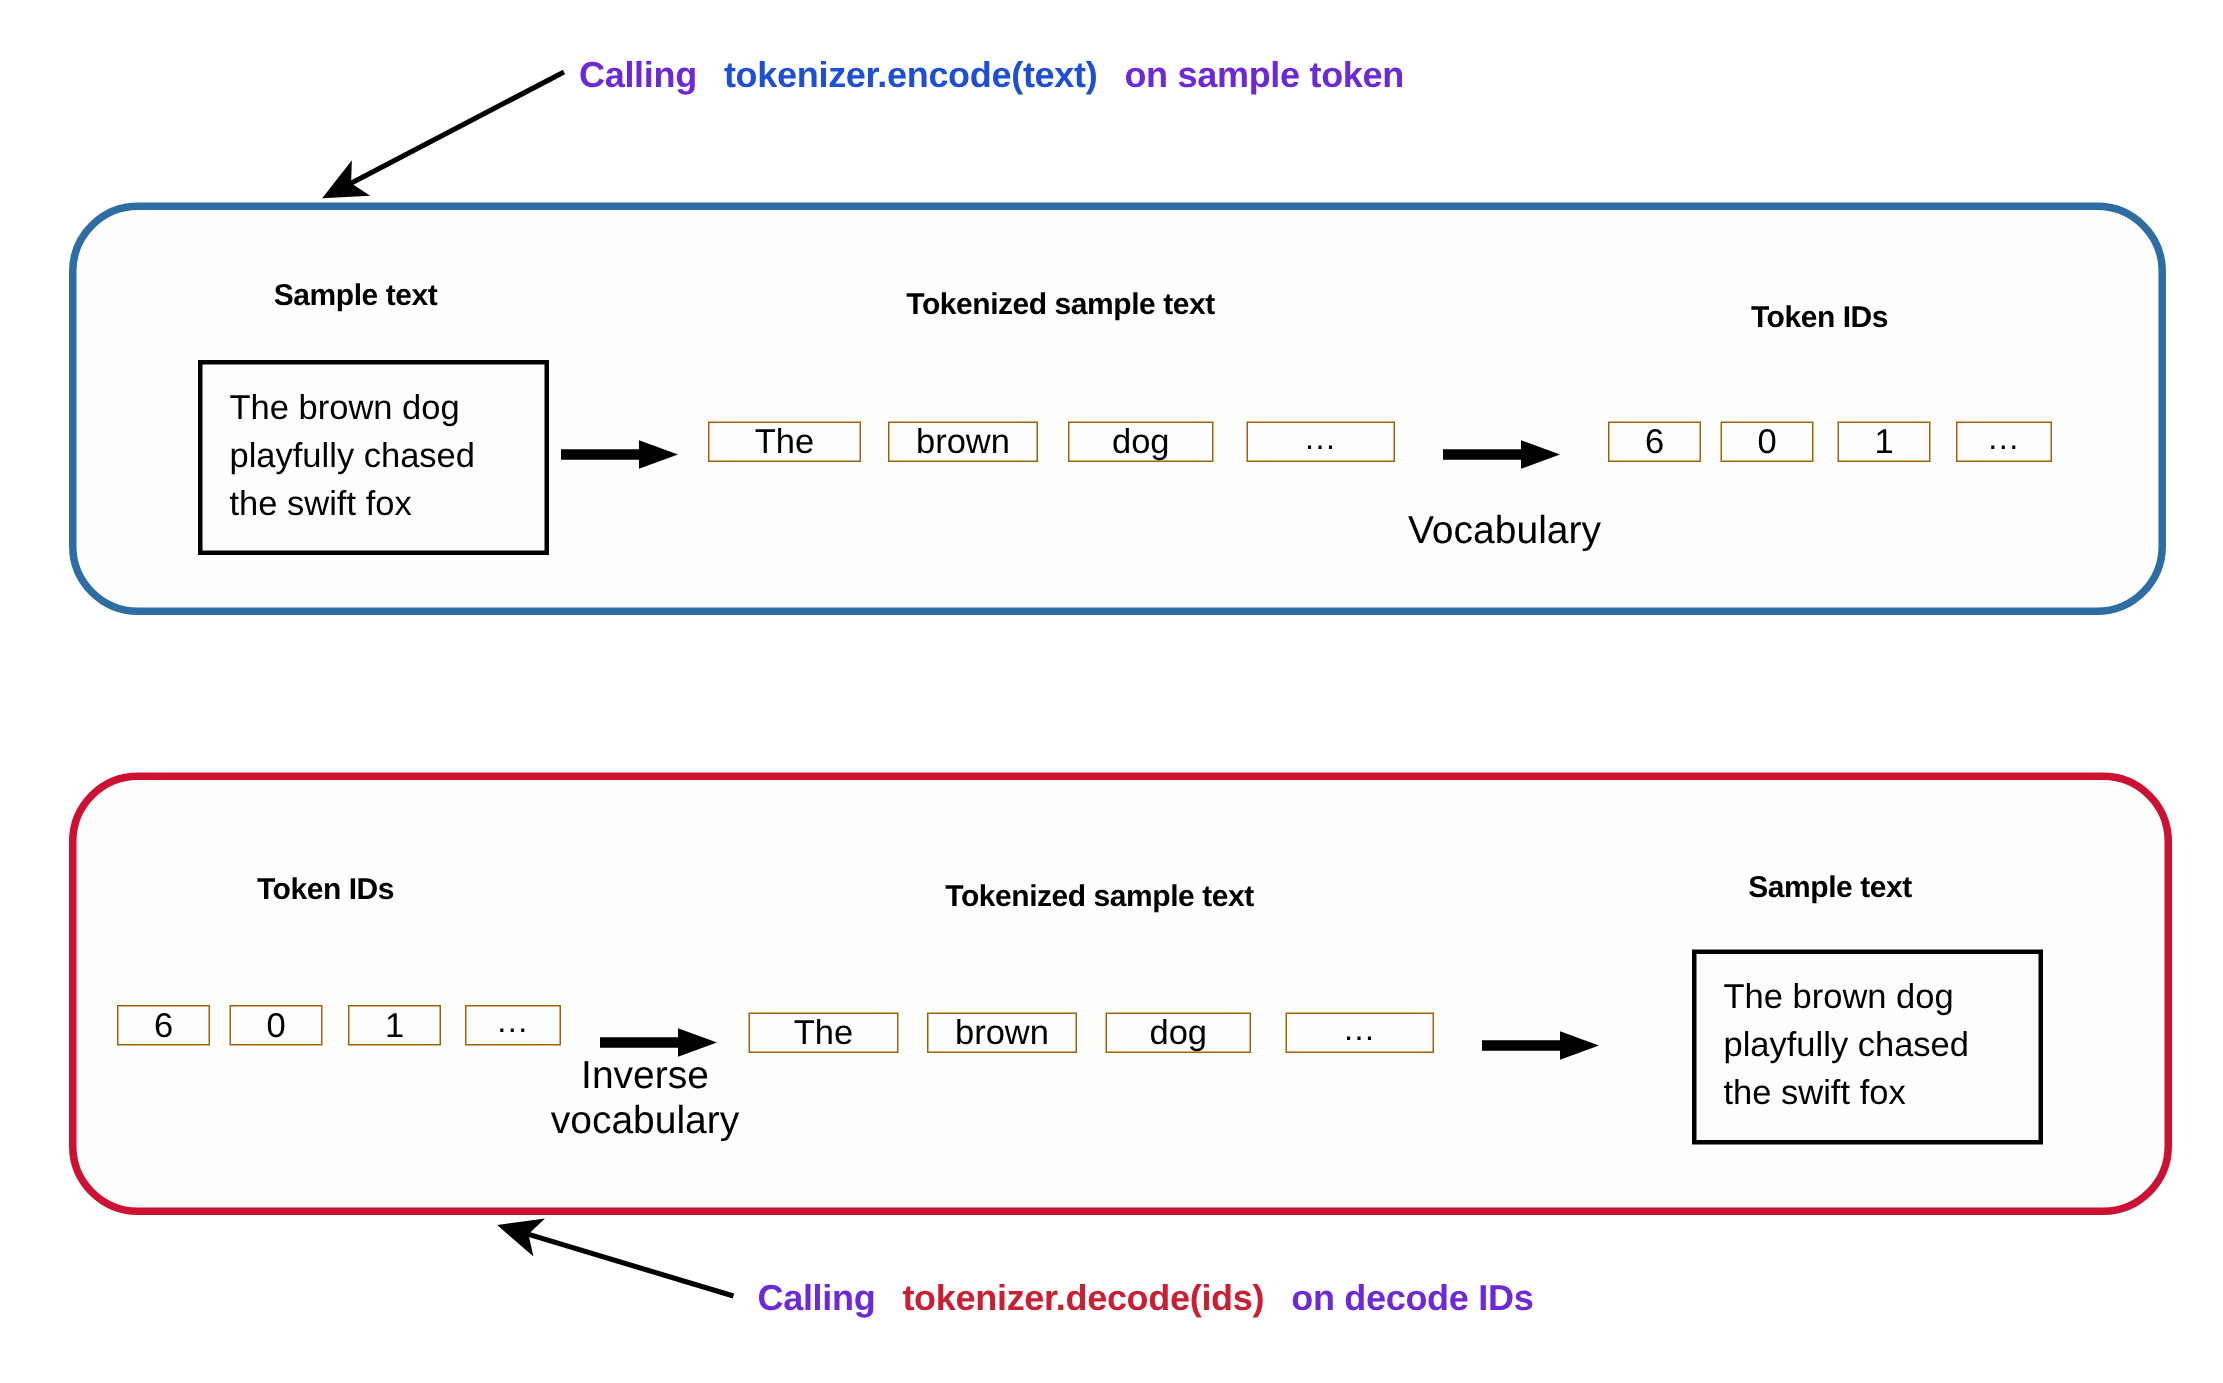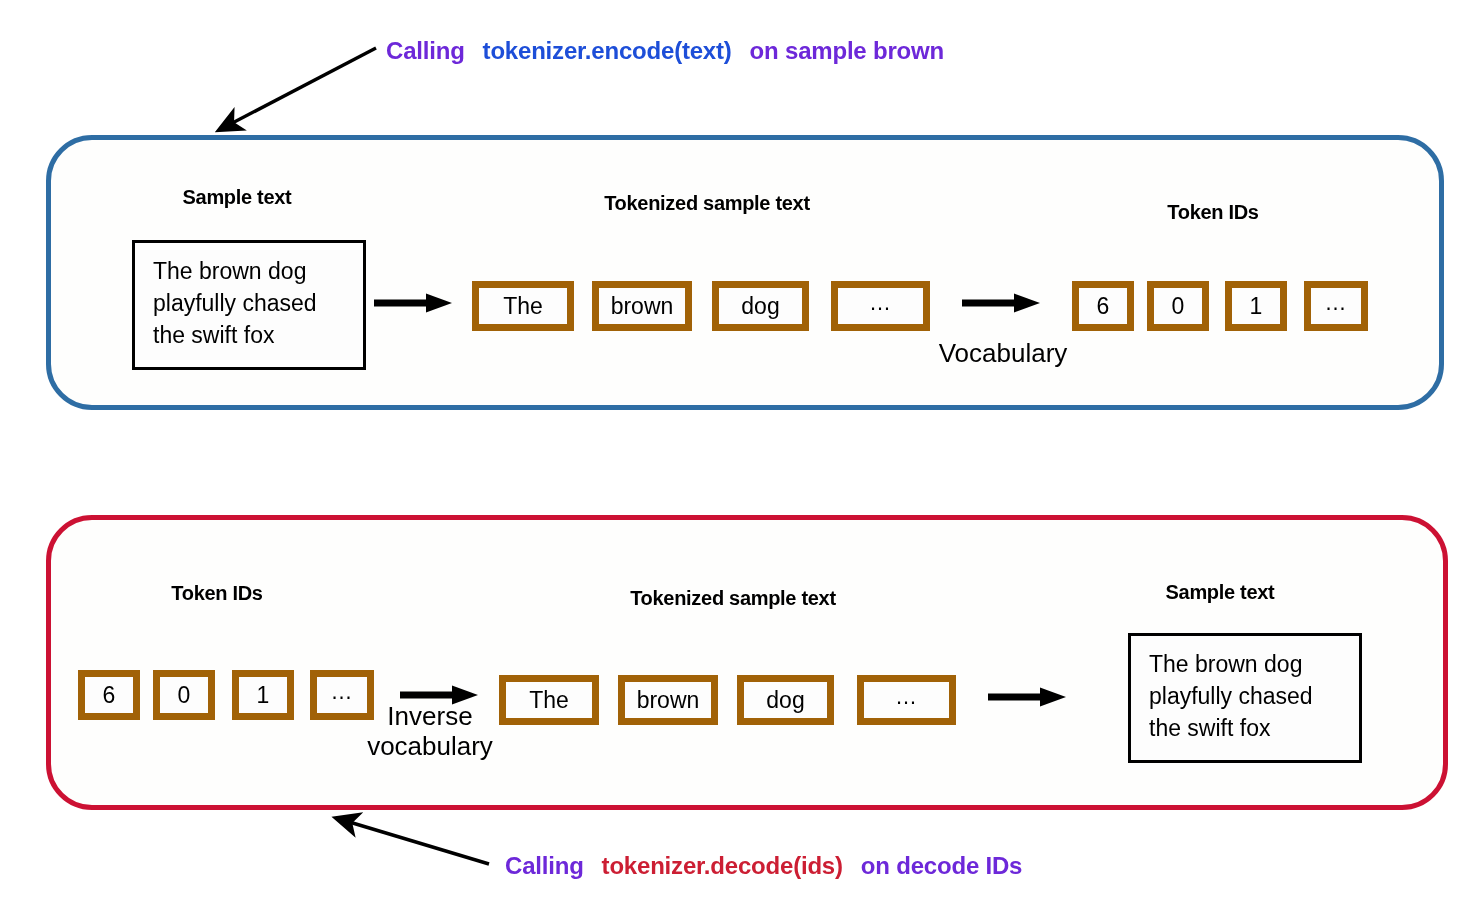--- a/index.html
+++ b/index.html
@@ -81,28 +81,28 @@
     font-size: 23px;
     line-height: 32px;
     padding: 12px 0 0 18px;
     white-space: pre-line;
     margin-left: 24px;
   }
 
   
   .cell {
     position: absolute;
-    border: 7px solid #a16207;
+    border: 1px solid #a16207;
     background: #fdfdfd;
     box-sizing: border-box;
     display: flex;
     align-items: center;
     justify-content: center;
     font-size: 23px;
-    height: 50px;
+    height: 27px;
     line-height: 1;
   }
   .cell.ellipsis { font-size: 22px; letter-spacing: 1px; padding-bottom: 6px; }
 
   
   .flow-arrow {
     position: absolute;
     height: 26px;
   }
 
@@ -113,21 +113,21 @@
     line-height: 30px;
     text-align: center;
     white-space: pre-line;
     transform: translateX(-50%);
   }
 </style>
 </head>
 <body>
 
 <div class="caption" id="caption-encode">
-  <span class="plain">Calling</span><span class="sp"></span><span class="sp"></span><span class="code-blue">tokenizer.encode(text)</span><span class="sp"></span><span class="sp"></span><span class="plain">on sample brown</span>
+  <span class="plain">Calling</span><span class="sp"></span><span class="sp"></span><span class="code-blue">tokenizer.encode(text)</span><span class="sp"></span><span class="sp"></span><span class="plain">on sample token</span>
 </div>
 
 <svg class="pointer-arrow-layer">
   <defs>
     <marker id="ptr-head" markerWidth="9" markerHeight="9" refX="7.2" refY="4.5" orient="auto">
       <path d="M0,0.6 L8.6,4.5 L0,8.4 L2.2,4.5 Z" fill="#000"></path>
     </marker>
   </defs>
   <line x1="376" y1="48" x2="219" y2="130" stroke="#000" stroke-width="3.4" marker-end="url(#ptr-head)"></line>
   <line x1="489" y1="864" x2="336" y2="818" stroke="#000" stroke-width="3.4" marker-end="url(#ptr-head)"></line>

